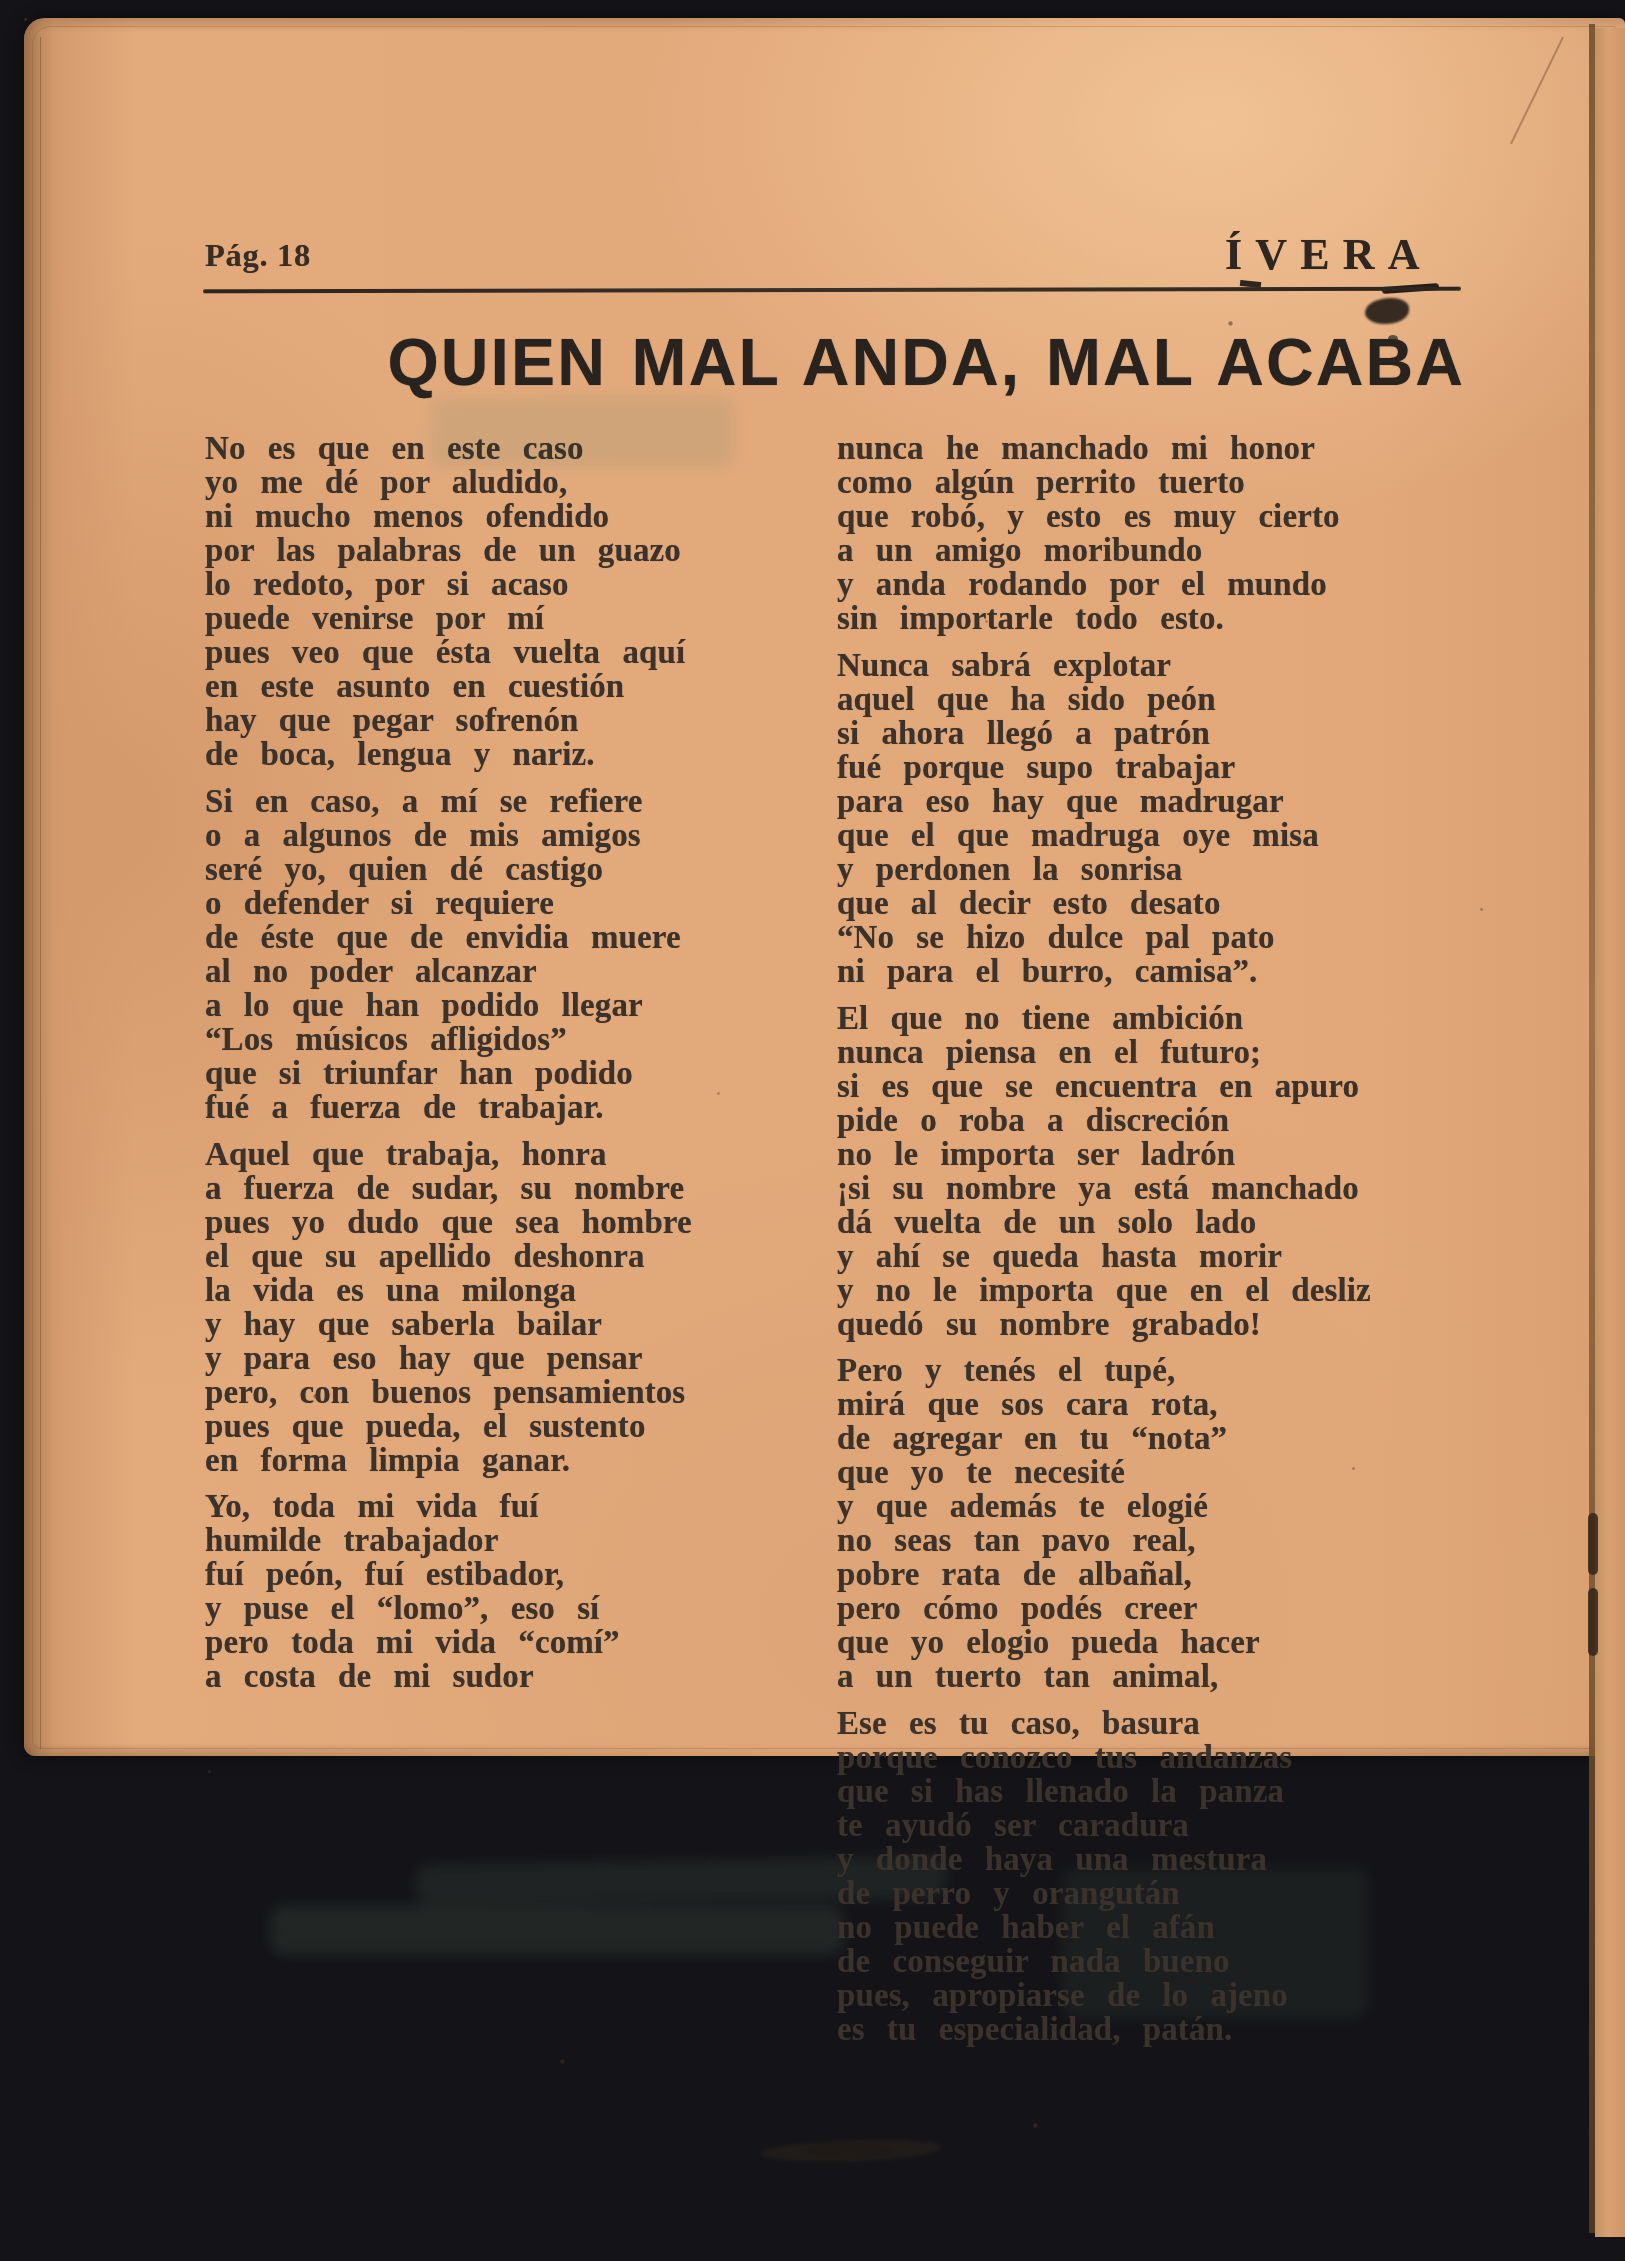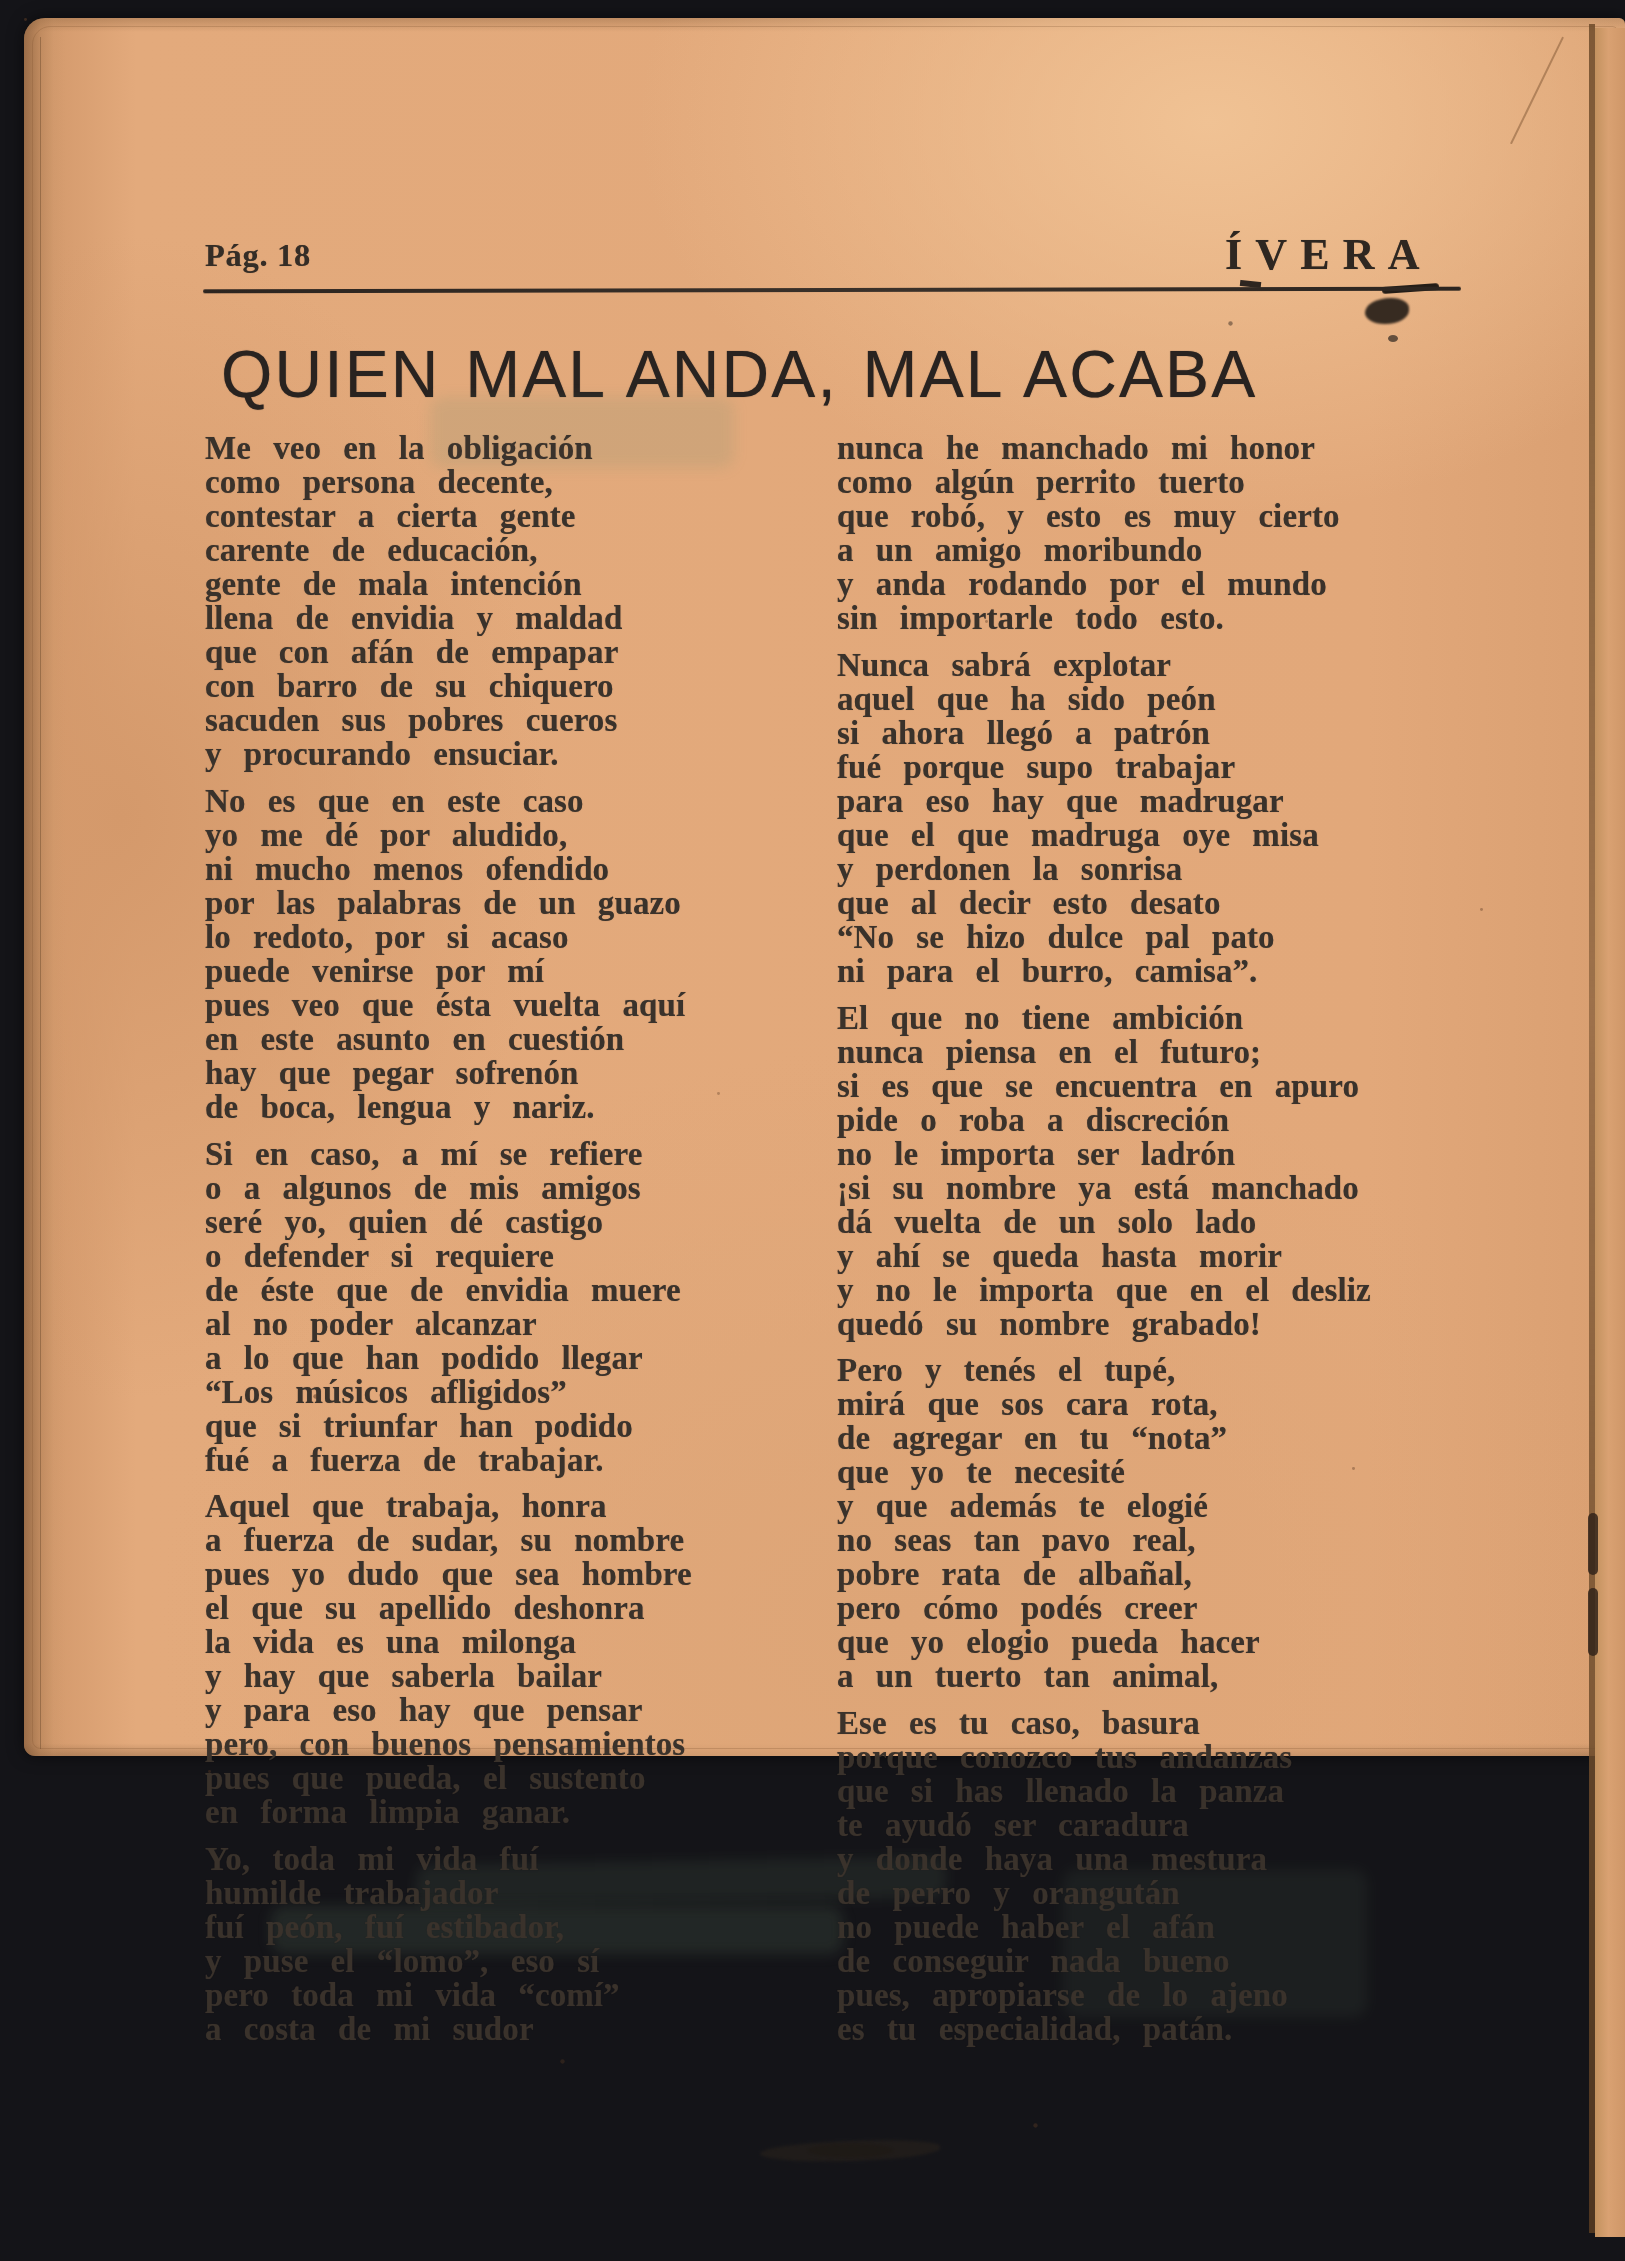--- a/index.html
+++ b/index.html
@@ -93,23 +93,23 @@
   .header-rule{
     position:absolute;left:179px;top:270px;width:1258px;height:3.5px;
     background:linear-gradient(90deg,#2c2520,#3a312a 55%,#2c2520);
     transform:rotate(-.12deg);
     border-radius:2.1px;
     filter:blur(0.3px);
   }
   
   .page-title{
     position:absolute;left:181px;top:302px;width:1256px;
-    margin:16px;text-align:left;
+    margin:4px;text-align:right;
     font-family:"Liberation Sans", sans-serif;
-    font-size:66px;font-weight:normal;color:#292320;
+    font-size:66px;font-weight:bold;color:#292320;
     letter-spacing:2.1px;word-spacing:4.2px;
     text-shadow:0 0 1.1px rgba(41,35,32,.6);
     white-space:nowrap;
   }
   
   .col{
     position:absolute;top:413px;
     width:max-content;
   }
   .col-left{left:181px;}
@@ -180,30 +180,20 @@
   <div class="header-rule"></div>
 
   <h1 class="page-title">QUIEN MAL ANDA, MAL ACABA</h1>
 
   <div class="ghost g-title"></div>
   <div class="ghost g-left1"></div>
   <div class="ghost g-left2"></div>
   <div class="ghost g-right"></div>
 
   <div class="col col-left">
-      <p class="stanza">Me veo en la obligación
-como persona decente,
-contestar a cierta gente
-carente de educación,
-gente de mala intención
-llena de envidia y maldad
-que con afán de empapar
-con barro de su chiquero
-sacuden sus pobres cueros
-y procurando ensuciar.</p>
       <p class="stanza">No es que en este caso
 yo me dé por aludido,
 ni mucho menos ofendido
 por las palabras de un guazo
 lo redoto, por si acaso
 puede venirse por mí
 pues veo que ésta vuelta aquí
 en este asunto en cuestión
 hay que pegar sofrenón
 de boca, lengua y nariz.</p>

